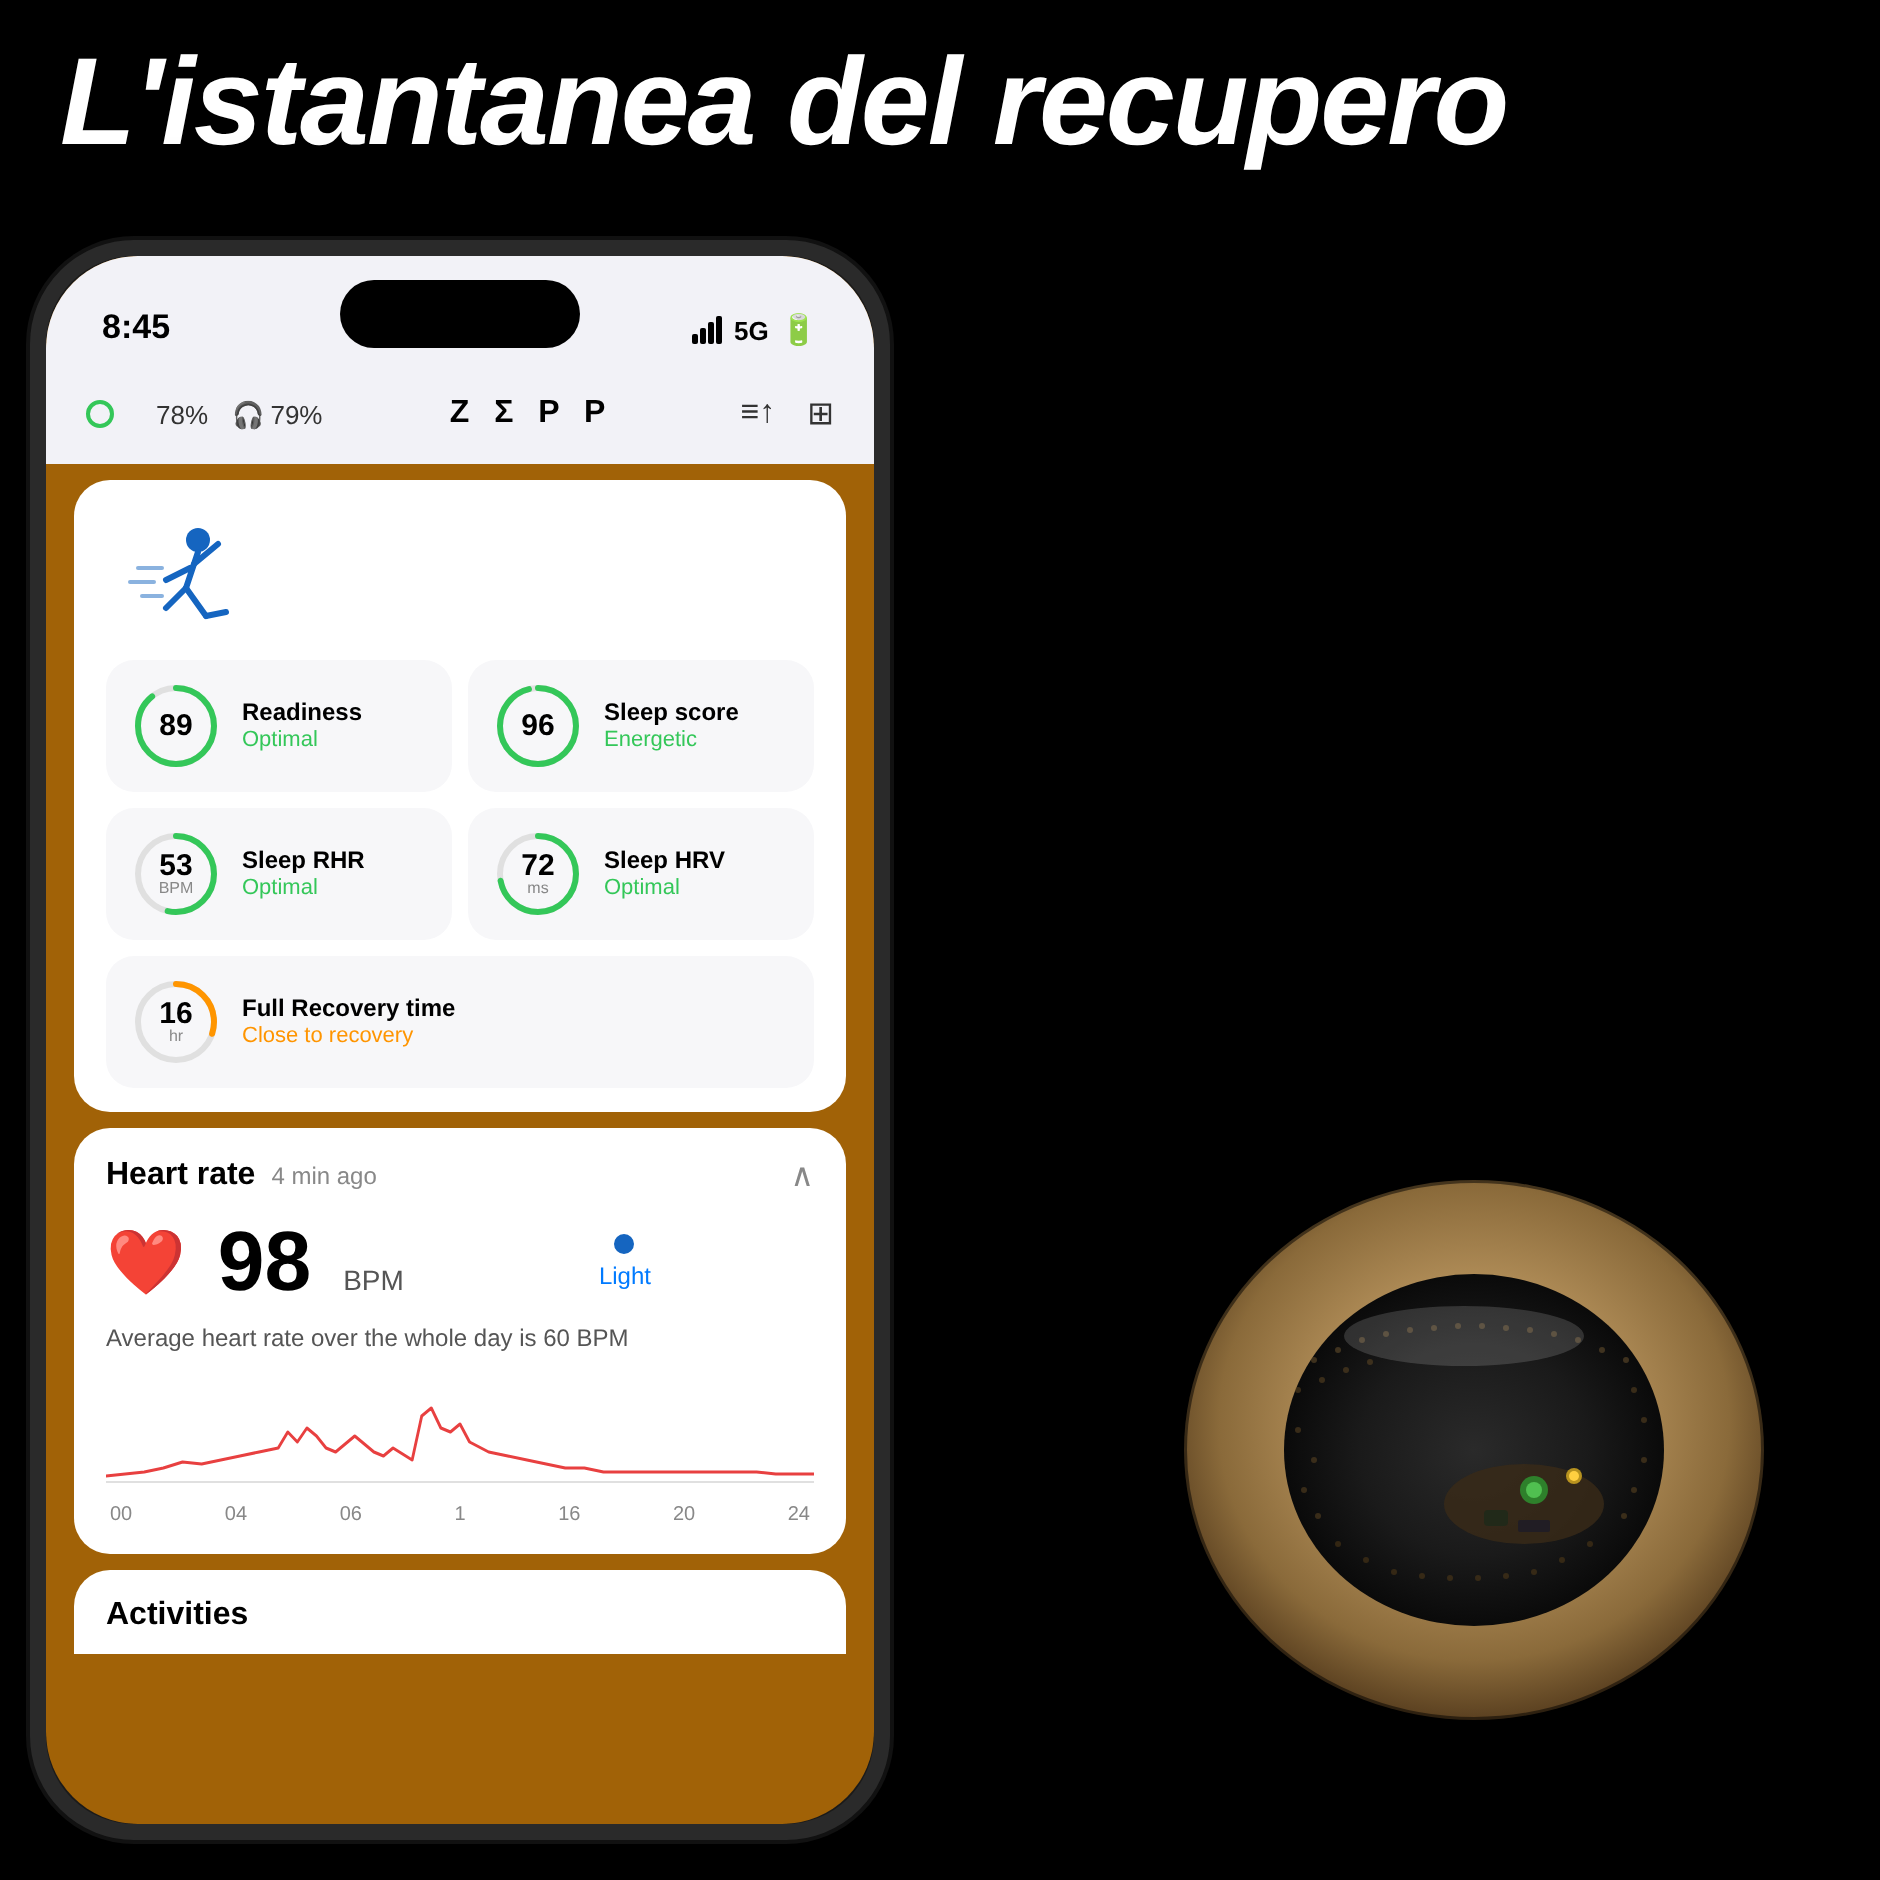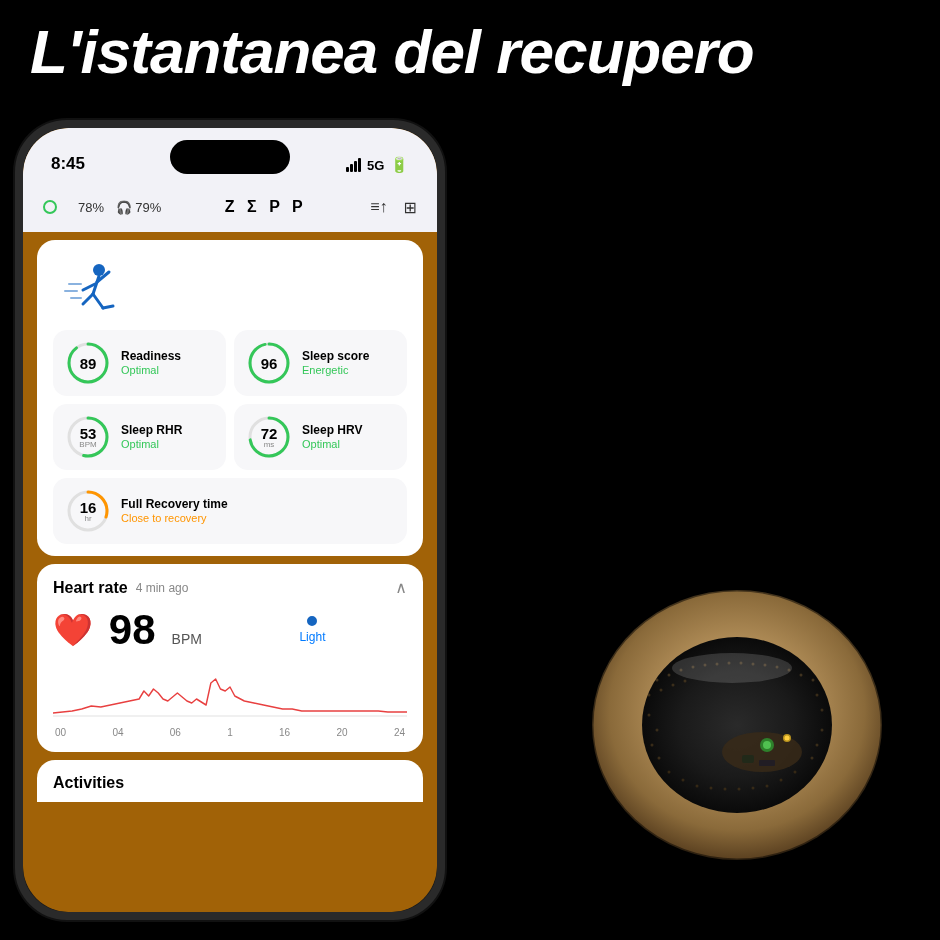--- a/index.html
+++ b/index.html
@@ -588,20 +588,21 @@
               <span class="hr-value">98</span>
               <span class="hr-bpm">BPM</span>
               <div class="intensity-bar">
                 <div class="bar-track">
                   <div class="bar-dot"></div>
                 </div>
                 <div class="intensity-label">Light</div>
               </div>
             </div>
 
+            <div class="hr-avg-text">Average heart rate over the whole day is 60 BPM</div>
 
             <div class="chart-container">
               <svg width="100%" height="60" viewBox="0 0 370 60" preserveAspectRatio="none">
 
                 <line x1="0" y1="55" x2="370" y2="55" stroke="#e0e0e0" stroke-width="1"></line>
 
                 <polyline points="0,52 20,50 30,48 40,45 50,46 60,44 70,42 80,40 90,38 95,30 100,35 105,28 110,32 115,38 120,40 125,36 130,32 135,36 140,40 145,42 150,38 160,44 165,22 170,18 175,28 180,30 185,26 190,35 200,40 210,42 220,44 230,46 240,48 250,48 260,50 270,50 280,50 290,50 300,50 310,50 320,50 330,50 340,50 350,51 360,51 370,51" fill="none" stroke="#e84040" stroke-width="1.5" stroke-linejoin="round" stroke-linecap="round"></polyline>
               </svg>
             </div>
 

